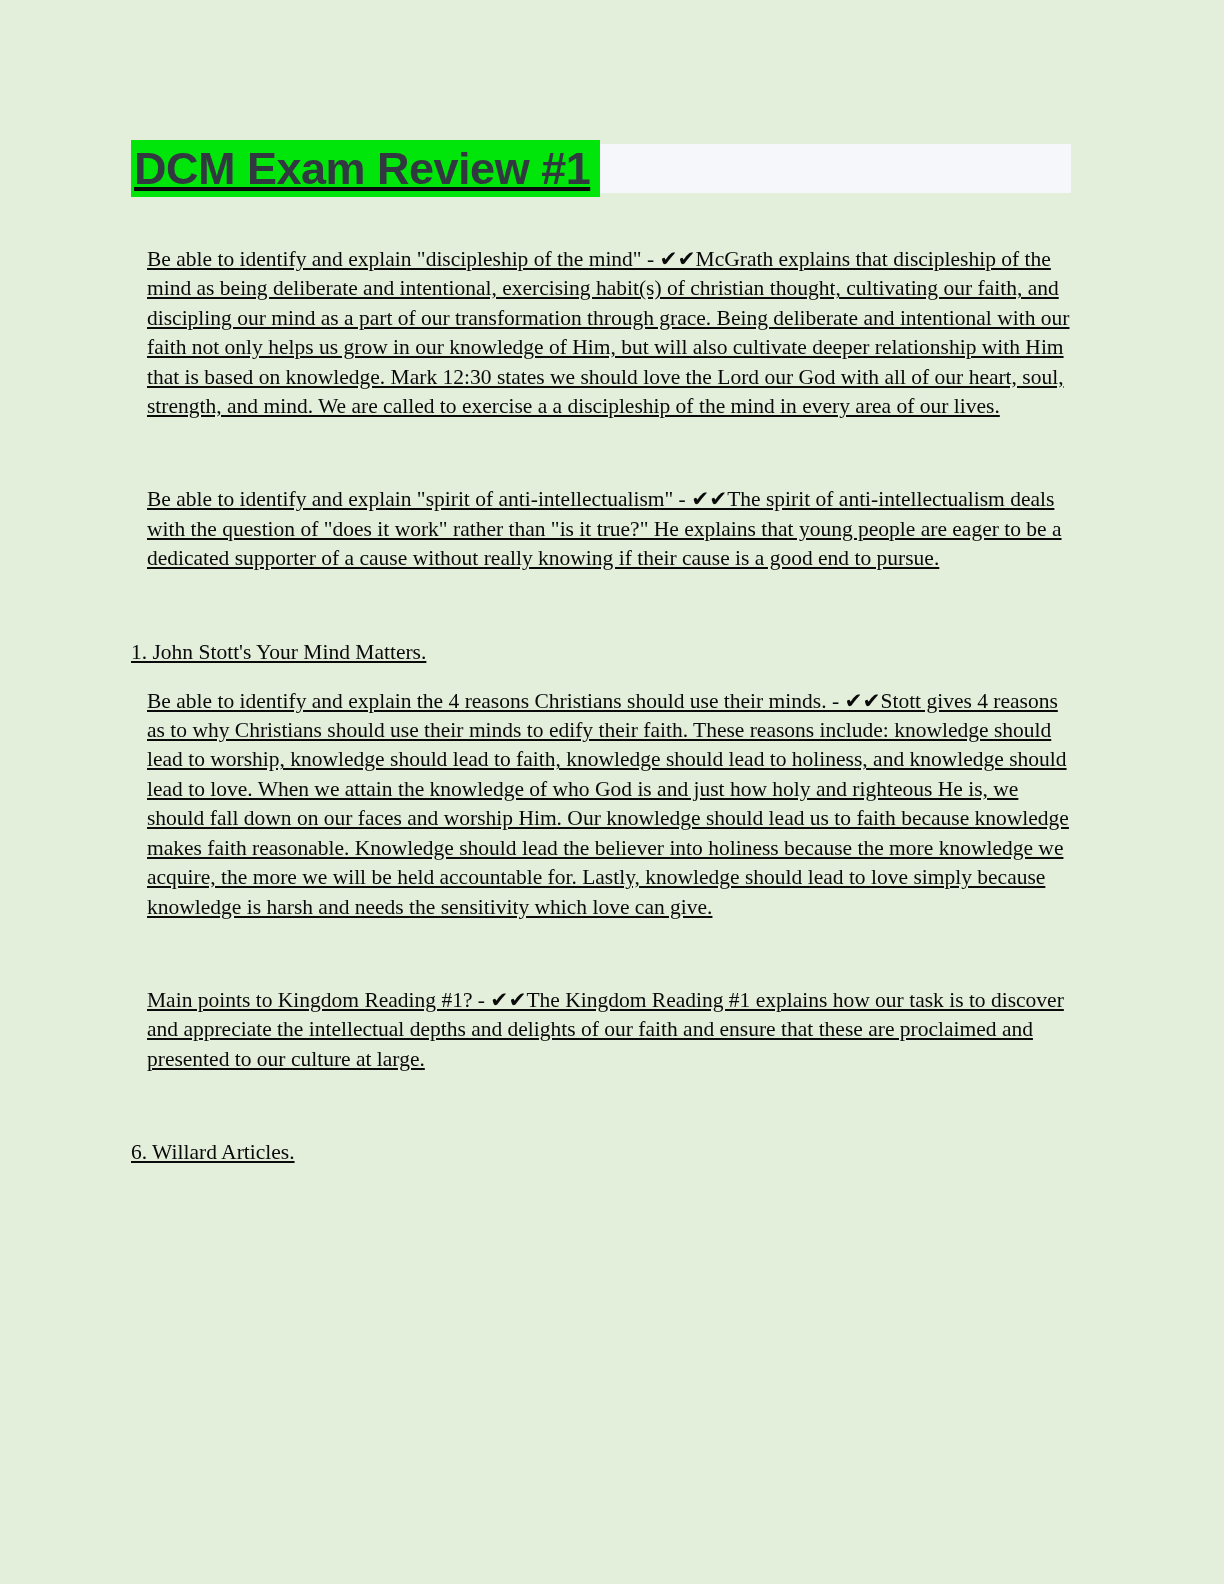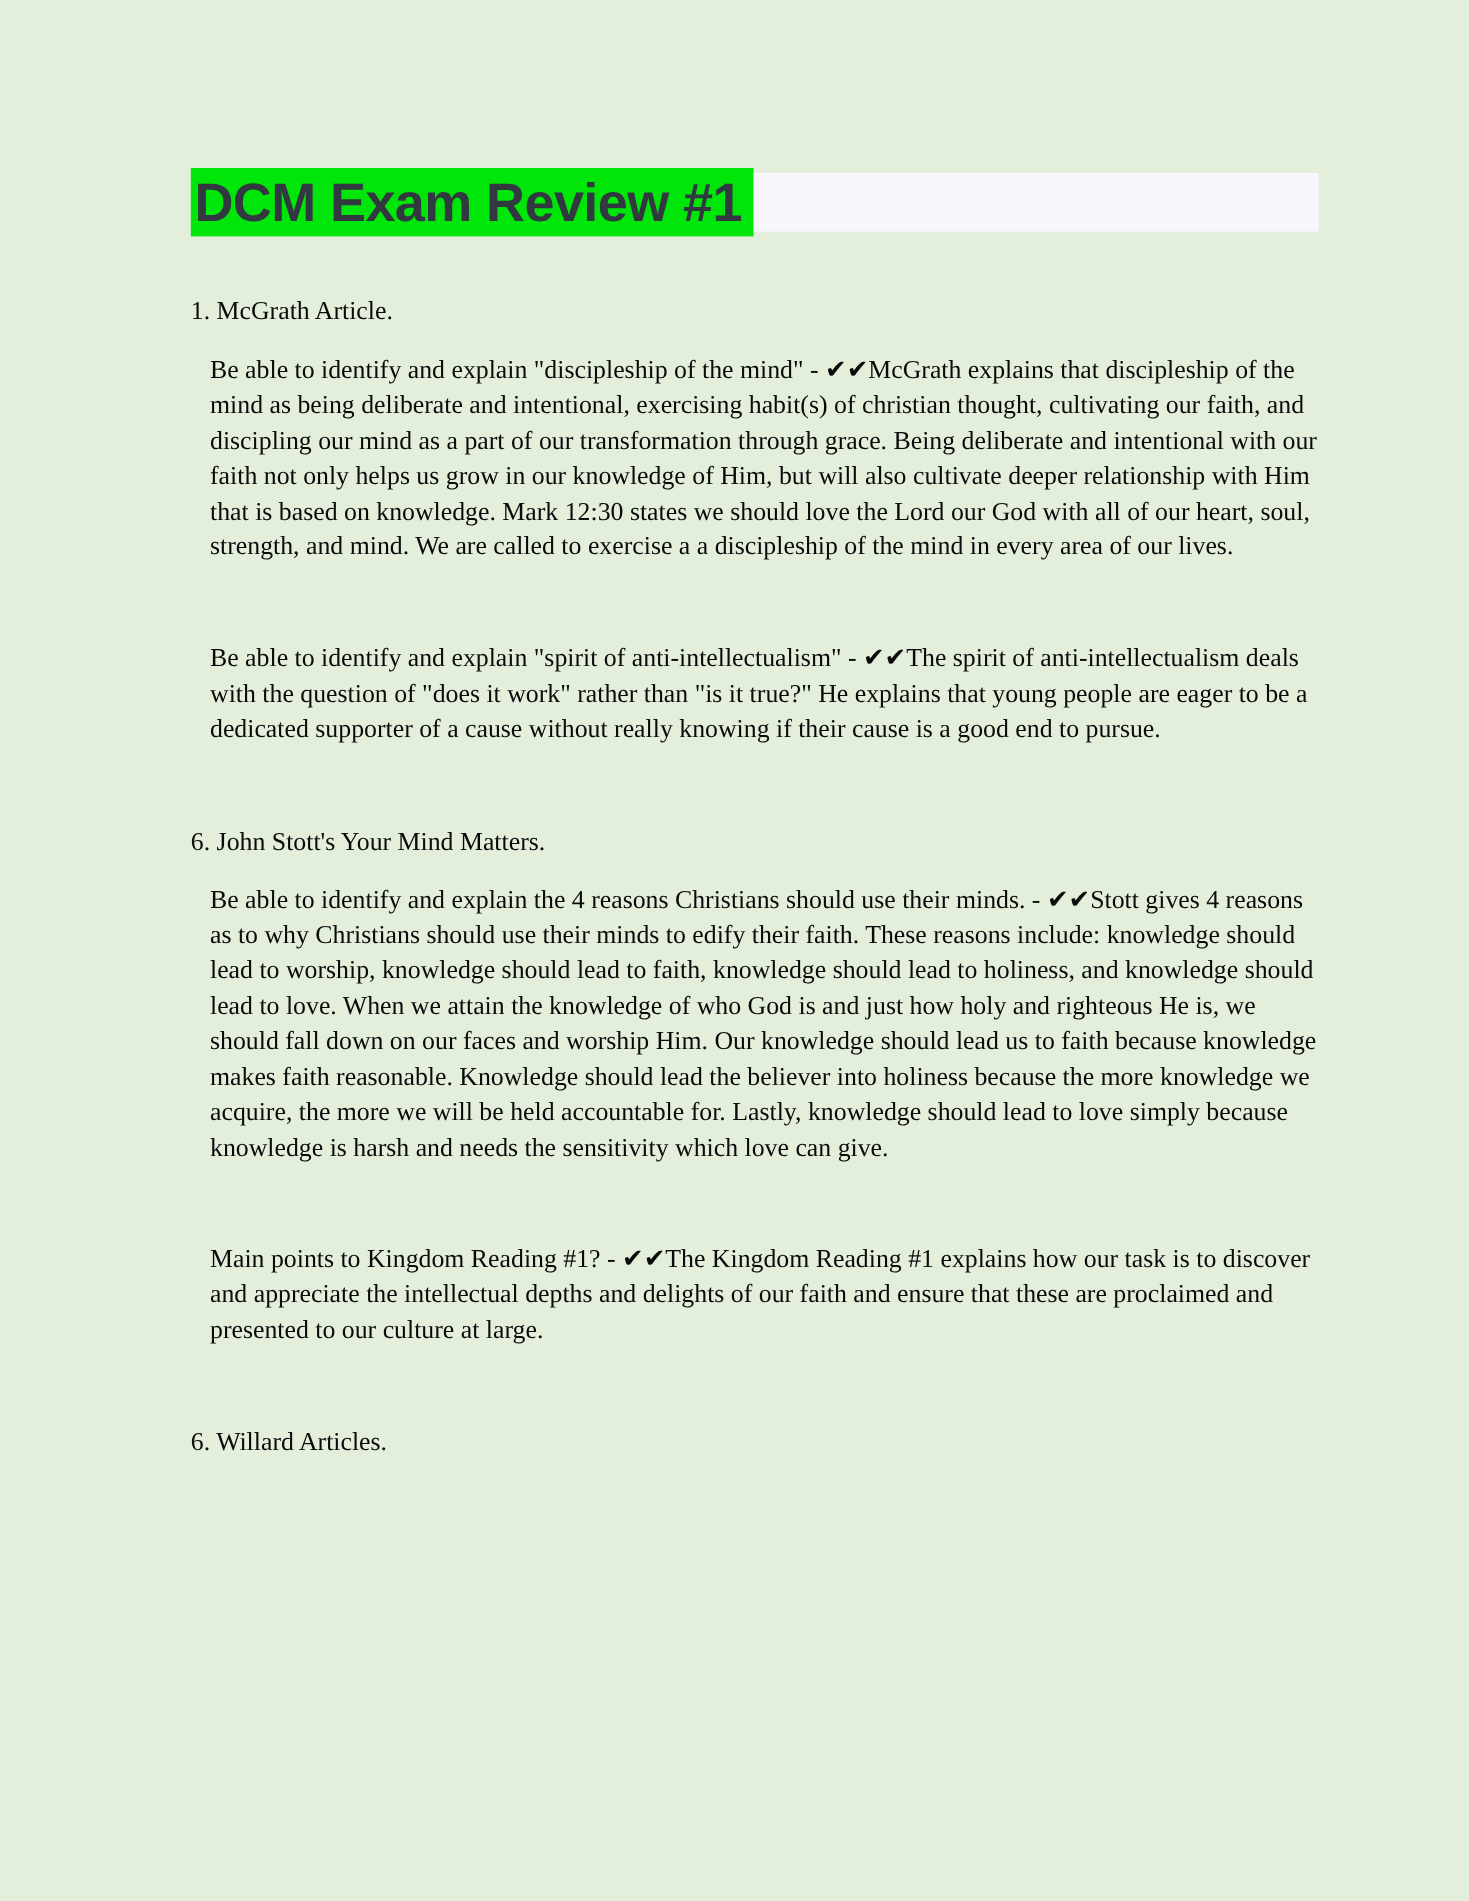--- a/index.html
+++ b/index.html
@@ -11,23 +11,24 @@
     position: relative;
     width: 1224px;
     height: 1584px;
     background: #e3eedb;
     overflow: hidden;
     font-family: "Liberation Serif", serif;
     color: #0a0a0a;
   }
   .content {
     position: absolute;
-    left: 159px;
+    left: 131px;
     top: 140px;
     width: 940px;
+    text-decoration: underline;
   }
   .header-row {
     display: flex;
     align-items: stretch;
     height: 57px;
     margin-bottom: 48px;
   }
   .title-highlight {
     margin: 0;
     background: #00e60a;
@@ -63,30 +64,29 @@
 
 <div class="page">
   <div class="content">
 
     <div class="header-row">
       <h1 class="title-highlight">DCM Exam Review #1</h1>
       <div class="title-rest"></div>
     </div>
 
     <section>
-      <p class="section-heading">1. McGrath Article.</p>
       <p class="section-paragraph">Be able to identify and explain "discipleship of the mind" - ✔✔McGrath explains that discipleship of the mind as being deliberate and intentional, exercising habit(s) of christian thought, cultivating our faith, and discipling our mind as a part of our transformation through grace. Being deliberate and intentional with our faith not only helps us grow in our knowledge of Him, but will also cultivate deeper relationship with Him that is based on knowledge. Mark 12:30 states we should love the Lord our God with all of our heart, soul, strength, and mind. We are called to exercise a a discipleship of the mind in every area of our lives.</p>
     </section>
 
     <section>
       <p class="section-paragraph">Be able to identify and explain "spirit of anti-intellectualism" - ✔✔The spirit of anti-intellectualism deals with the question of "does it work" rather than "is it true?" He explains that young people are eager to be a dedicated supporter of a cause without really knowing if their cause is a good end to pursue.</p>
     </section>
 
     <section>
-      <p class="section-heading">6. John Stott's Your Mind Matters.</p>
+      <p class="section-heading">1. John Stott's Your Mind Matters.</p>
       <p class="section-paragraph">Be able to identify and explain the 4 reasons Christians should use their minds. - ✔✔Stott gives 4 reasons as to why Christians should use their minds to edify their faith. These reasons include: knowledge should lead to worship, knowledge should lead to faith, knowledge should lead to holiness, and knowledge should lead to love. When we attain the knowledge of who God is and just how holy and righteous He is, we should fall down on our faces and worship Him. Our knowledge should lead us to faith because knowledge makes faith reasonable. Knowledge should lead the believer into holiness because the more knowledge we acquire, the more we will be held accountable for. Lastly, knowledge should lead to love simply because knowledge is harsh and needs the sensitivity which love can give.</p>
     </section>
 
     <section>
       <p class="section-paragraph">Main points to Kingdom Reading #1? - ✔✔The Kingdom Reading #1 explains how our task is to discover and appreciate the intellectual depths and delights of our faith and ensure that these are proclaimed and presented to our culture at large.</p>
     </section>
 
     <section>
       <p class="section-heading">6. Willard Articles.</p>
 

